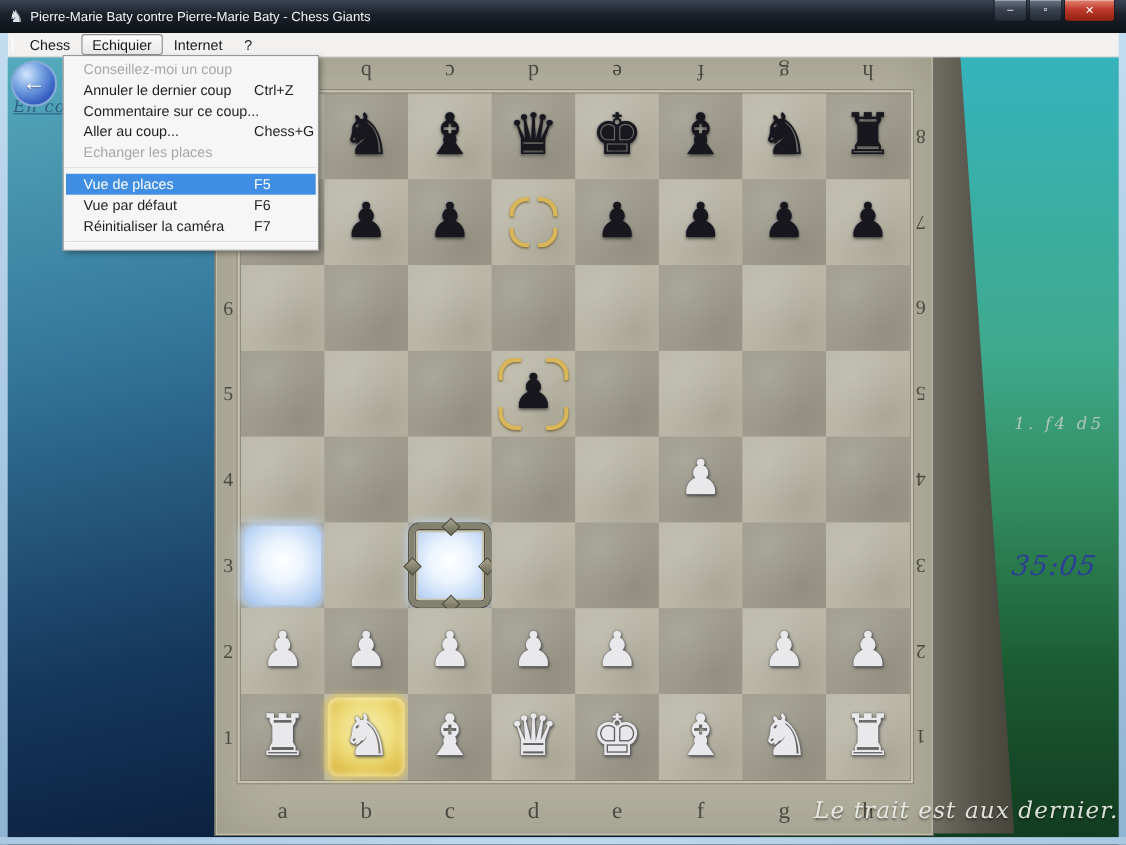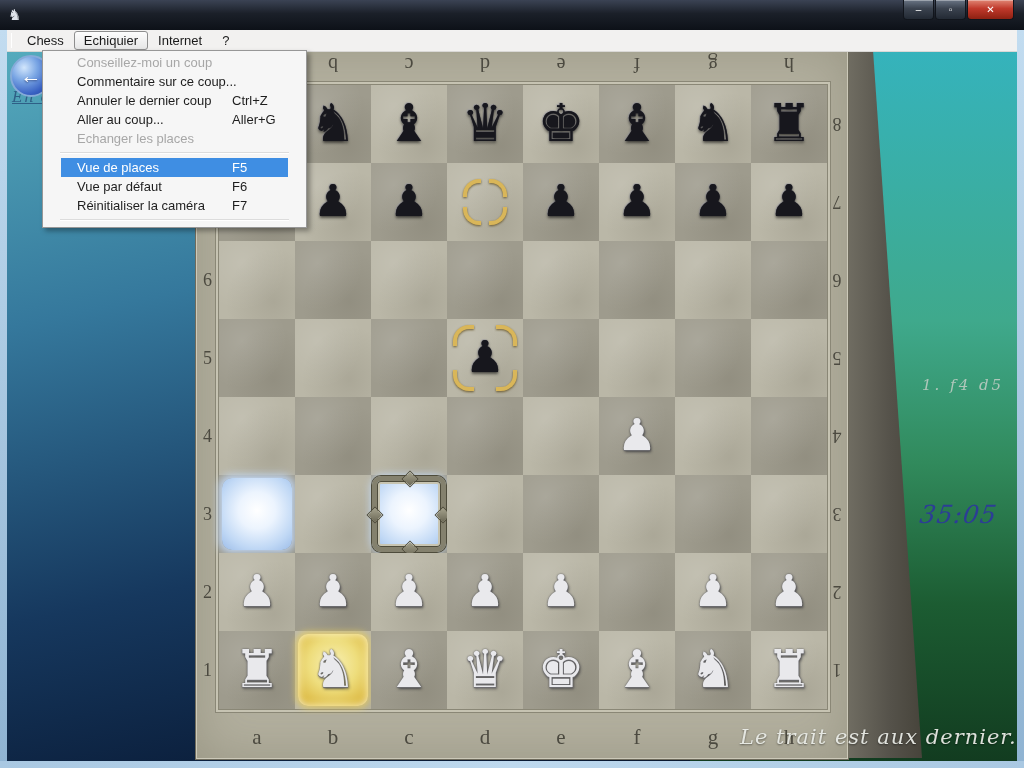--- a/index.html
+++ b/index.html
@@ -96,22 +96,22 @@
   
   .moves{position:absolute;left:922px;top:376px;z-index:15;font-family:"DejaVu Serif",serif;
     font-style:italic;font-size:15px;color:#c4cfc7;opacity:.85;letter-spacing:3px;white-space:nowrap;}
   .clock{position:absolute;left:920px;top:500px;z-index:15;font-family:"DejaVu Serif",serif;
     font-style:italic;font-size:25px;color:#2c3d96;transform:skewX(-8deg);letter-spacing:1px;}
   .status{position:absolute;left:740px;top:725px;width:268px;z-index:15;text-align:right;
     font-family:"DejaVu Serif",serif;font-style:italic;font-size:21px;color:rgba(238,240,234,.92);
     letter-spacing:1px;text-shadow:0 1px 2px rgba(0,0,0,.45);white-space:nowrap;}
 
   
-  .dropdown{position:absolute;left:42px;top:50px;width:231px;z-index:80;background:#f6f6f6;
-    border:1px solid #979797;box-shadow:3px 3px 5px rgba(0,0,0,.35);padding:2px 16px;font-size:13px;color:#1e1e1e;}
+  .dropdown{position:absolute;left:57px;top:50px;width:231px;z-index:80;background:#f6f6f6;
+    border:1px solid #979797;box-shadow:3px 3px 5px rgba(0,0,0,.35);padding:2px 0;font-size:13px;color:#1e1e1e;}
   .mi{position:relative;height:19px;line-height:19px;padding-left:18px;white-space:nowrap;}
   .mi .sc{position:absolute;left:173px;top:0;}
   .mi.disabled{color:#a7a7a7;}
   .mi.selected{background:#3f8ee3;color:#fff;margin:0 2px;padding-left:16px;}
   .mi.selected .sc{left:171px;}
   .msep{height:1px;background:#dcdcdc;border-bottom:1px solid #fff;margin:4px 1px;}
 </style>
 </head>
 <body>
 
@@ -314,39 +314,40 @@
   <span>←</span>
 </div>
 <div class="encours">En cours</div>
 
 <div class="moves">1. f4  d5</div>
 <div class="clock">35:05</div>
 <div class="status">Le trait est aux dernier.</div>
 
 <div class="titlebar">
   <span class="title-icon">♞</span>
+  <span>Pierre-Marie Baty contre Pierre-Marie Baty - Chess Giants</span>
   <div class="win-btns">
     <div class="win-btn">–</div>
     <div class="win-btn">▫</div>
     <div class="win-btn close">✕</div>
   </div>
 </div>
 <div class="menubar">
   <span class="grip"></span>
 <div class="mb-item">Chess</div>
     <div class="mb-item active">Echiquier</div>
     <div class="mb-item">Internet</div>
     <div class="mb-item">?</div>
   </div>
 
 <div class="dropdown" id="dropdown">
     <div class="mi disabled"><span>Conseillez-moi un coup</span></div>
+    <div class="mi"><span>Annuler le dernier coup</span><span class="sc">Ctrl+Z</span></div>
     <div class="mi"><span>Commentaire sur ce coup...</span></div>
-    <div class="mi"><span>Annuler le dernier coup</span><span class="sc">Ctrl+Z</span></div>
-    <div class="mi"><span>Aller au coup...</span><span class="sc">Aller+G</span></div>
+    <div class="mi"><span>Aller au coup...</span><span class="sc">Chess+G</span></div>
     <div class="mi disabled"><span>Echanger les places</span></div>
     <div class="msep"></div>
     <div class="mi selected"><span>Vue de places</span><span class="sc">F5</span></div>
     <div class="mi"><span>Vue par défaut</span><span class="sc">F6</span></div>
     <div class="mi"><span>Réinitialiser la caméra</span><span class="sc">F7</span></div>
     <div class="msep"></div>
   </div>
 
 <div class="edge l"></div>
 <div class="edge r"></div>

